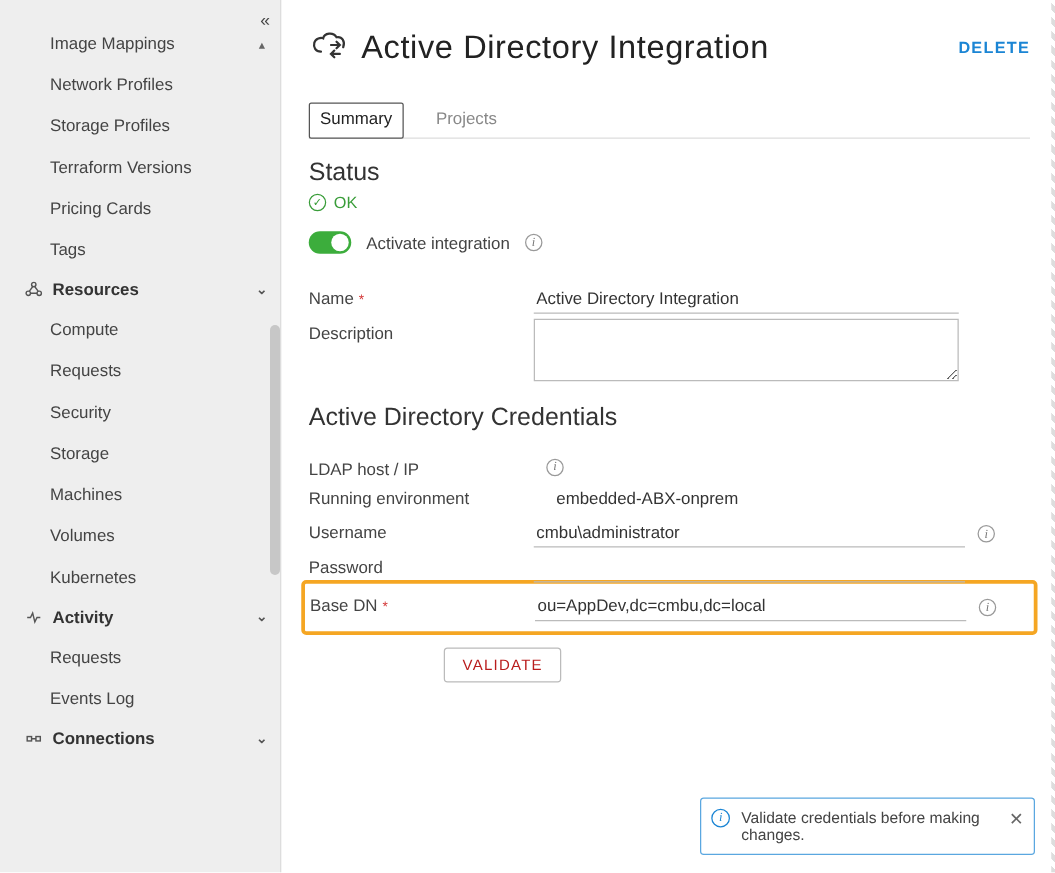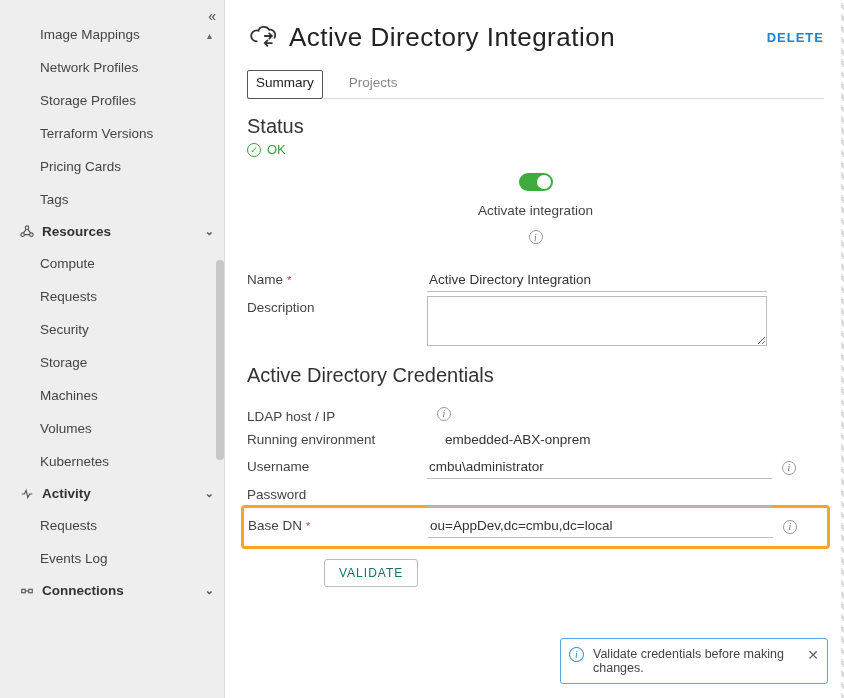--- a/index.html
+++ b/index.html
@@ -17,48 +17,48 @@
   .nav-item { padding: 9px 10px 9px 40px; color: #444; cursor: pointer; }
 
   
   .main { flex: 1; padding: 20px 20px 0 22px; position: relative; overflow: hidden; }
   .page-head { display: flex; align-items: center; gap: 10px; margin-bottom: 14px; }
   .page-icon svg { width: 32px; height: 32px; }
   .page-title { font-size: 26px; font-weight: 400; color: #222; letter-spacing: .5px; flex: 1; }
   .delete-link { color: #1b85d4; font-size: 13px; letter-spacing: 1px; font-weight: 600; cursor: pointer; }
 
   .tabs { display: flex; gap: 24px; border-bottom: 1px solid #ddd; margin-bottom: 16px; }
-  .tab { padding: 6px 2px 8px; color: #888; cursor: pointer; position: relative; }
+  .tab { padding: 6px 2px 8px; color: #888; cursor: pointer; position: relative; margin-top: 12px; }
   .tab.active { color: #222; border: 1px solid #555; border-radius: 2px; padding: 4px 8px 4px; bottom: -1px; background: #fff; }
 
   .section-title { font-size: 20px; font-weight: 400; color: #333; margin: 10px 0 4px; }
   .status-ok { display: flex; align-items: center; gap: 6px; color: #3a9d3a; font-size: 13px; margin-bottom: 16px; }
   .status-ok .circle { width: 14px; height: 14px; border: 1.5px solid #3a9d3a; border-radius: 50%; display: inline-flex; align-items: center; justify-content: center; font-size: 9px; color: #3a9d3a; }
 
-  .toggle-row { display: flex; align-items: center; gap: 12px; margin-bottom: 24px; flex-direction: column; }
+  .toggle-row { display: flex; align-items: center; gap: 12px; margin-bottom: 24px; }
   .toggle { width: 34px; height: 18px; border-radius: 10px; background: #3cad3c; position: relative; }
   .toggle .knob { position: absolute; right: 2px; top: 2px; width: 14px; height: 14px; border-radius: 50%; background: #fff; }
   .toggle-label { color: #444; }
   .info-icon { width: 14px; height: 14px; border: 1px solid #999; border-radius: 50%; display: inline-flex; align-items: center; justify-content: center; font-size: 10px; font-style: italic; font-family: Georgia, serif; color: #777; }
 
   .form-row { display: flex; align-items: flex-start; margin-bottom: 4px; }
   .form-label { width: 180px; color: #444; font-size: 13.5px; padding-top: 4px; }
   .form-label .req { color: #d43939; margin-left: 4px; font-size: 11px; }
   .form-field { flex: 1; position: relative; display: flex; align-items: center; }
   .text-input { width: 100%; border: none; border-bottom: 1px solid #bbb; padding: 4px 2px; font-size: 13.5px; color: #333; background: transparent; outline: none; }
   .text-input.wide { width: 340px; }
   .text-input.full { width: 345px; }
   .textarea { width: 340px; height: 50px; border: 1px solid #bbb; resize: both; padding: 6px; font-family: inherit; font-size: 13.5px; }
   .static-val { padding: 4px 2px 4px 18px; font-size: 13.5px; color: #333; }
   .field-info { margin-left: 10px; }
   .field-info .info-icon { color: #777; border-color: #999; }
 
   .highlight-box { border: 3px solid #f5a623; border-radius: 4px; padding: 6px 4px 4px; margin: -6px -6px 10px -6px; }
 
-  .validate-btn { margin-left: 77px; padding: 6px 14px; border: 1px solid #bbb; background: #fff; color: #0f766e; letter-spacing: 1px; font-size: 12px; border-radius: 3px; }
+  .validate-btn { margin-left: 108px; padding: 6px 14px; border: 1px solid #bbb; background: #fff; color: #b91c1c; letter-spacing: 1px; font-size: 12px; border-radius: 3px; }
 
   .toast { position: absolute; right: 16px; bottom: 14px; width: 268px; border: 1px solid #5aa7e0; background: #fff; padding: 8px 10px 8px 32px; font-size: 12.5px; color: #444; border-radius: 3px; }
   .toast .ticon { position: absolute; left: 8px; top: 8px; width: 15px; height: 15px; border: 1.5px solid #1b85d4; border-radius: 50%; display: flex; align-items: center; justify-content: center; font-size: 10px; font-style: italic; font-family: Georgia, serif; color: #1b85d4; }
   .toast .tclose { position: absolute; right: 8px; top: 8px; color: #666; cursor: pointer; font-size: 14px; }
 
   
   .app::after { content: ""; position: absolute; right: 0; top: 0; width: 3px; height: 100%; background: repeating-linear-gradient( 45deg, #ddd 0 4px, #fff 4px 8px); }
 </style>
 </head>
 <body>

